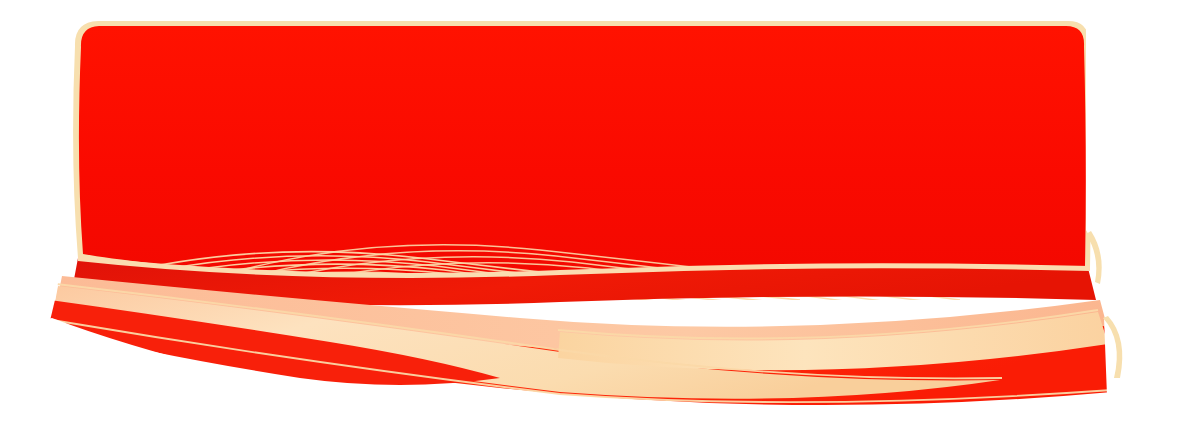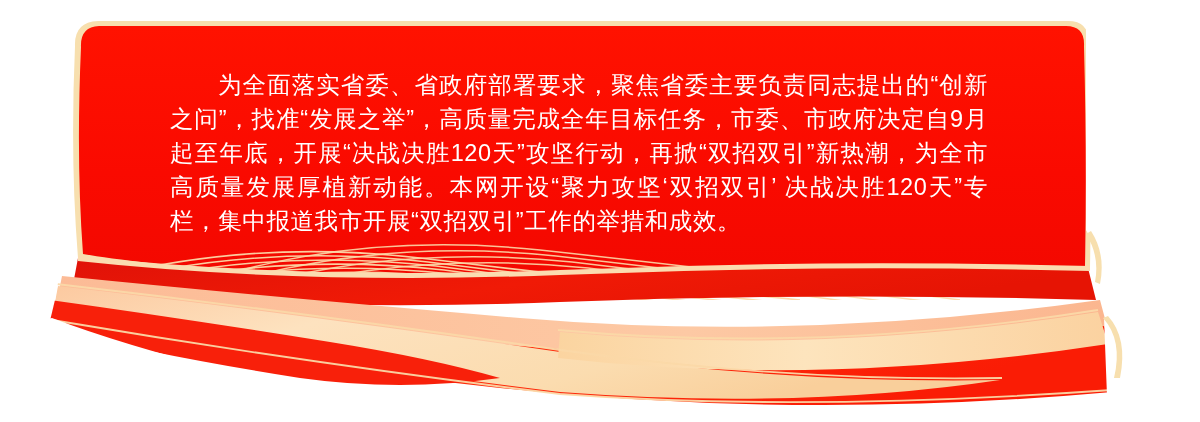--- a/index.html
+++ b/index.html
@@ -210,17 +210,14 @@
       <path d="M 1103,318 Q 1123,340 1114,378 L 1120,378 Q 1128,338 1108,316 Z" fill="#f7dfae"></path>
     </g>
 
     <path d="M 0,0 L 68,0 L 62,250 Q 58,300 44,340 L 0,360 Z" fill="#ffffff"></path>
     <path d="M 0,330 L 52,318 Q 120,344 230,372 L 200,422 L 0,422 Z" fill="#ffffff"></path>
 
     <path d="M 0,400 Q 300,418 600,412 Q 900,406 1200,398 L 1200,422 L 0,422 Z" fill="#ffffff"></path>
 
   </svg>
 
-  <div id="banner-copy">
-    <p class="para">为全面落实省委、省政府部署要求，聚焦省委主要负责同志提出的“创新之问”，找准“发展之举”，高质量完成全年目标任务，市委、市政府决定自9月起至年底，开展“决战决胜120天”攻坚行动，再掀“双招双引”新热潮，为全市高质量发展厚植新动能。本网开设“聚力攻坚‘双招双引’ 决战决胜120天”专栏，集中报道我市开展“双招双引”工作的举措和成效。</p>
-  </div>
 
 </div>
 
 </body></html>

